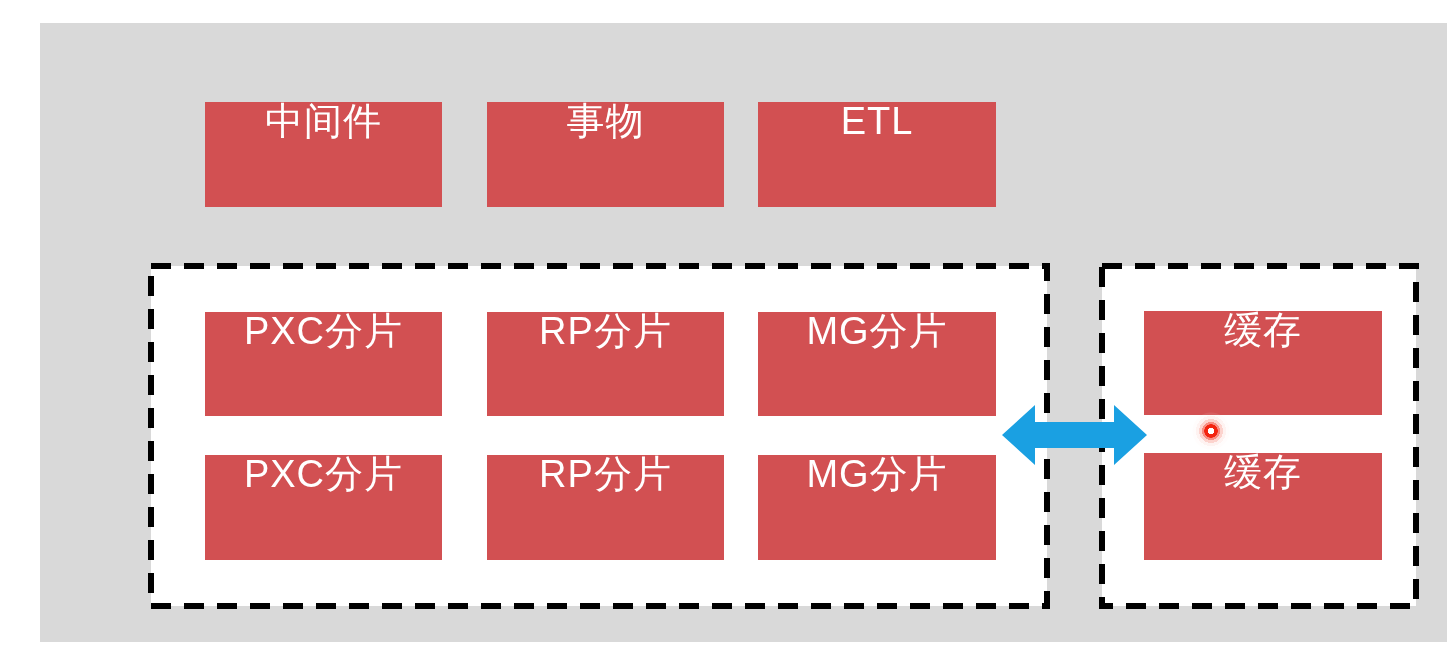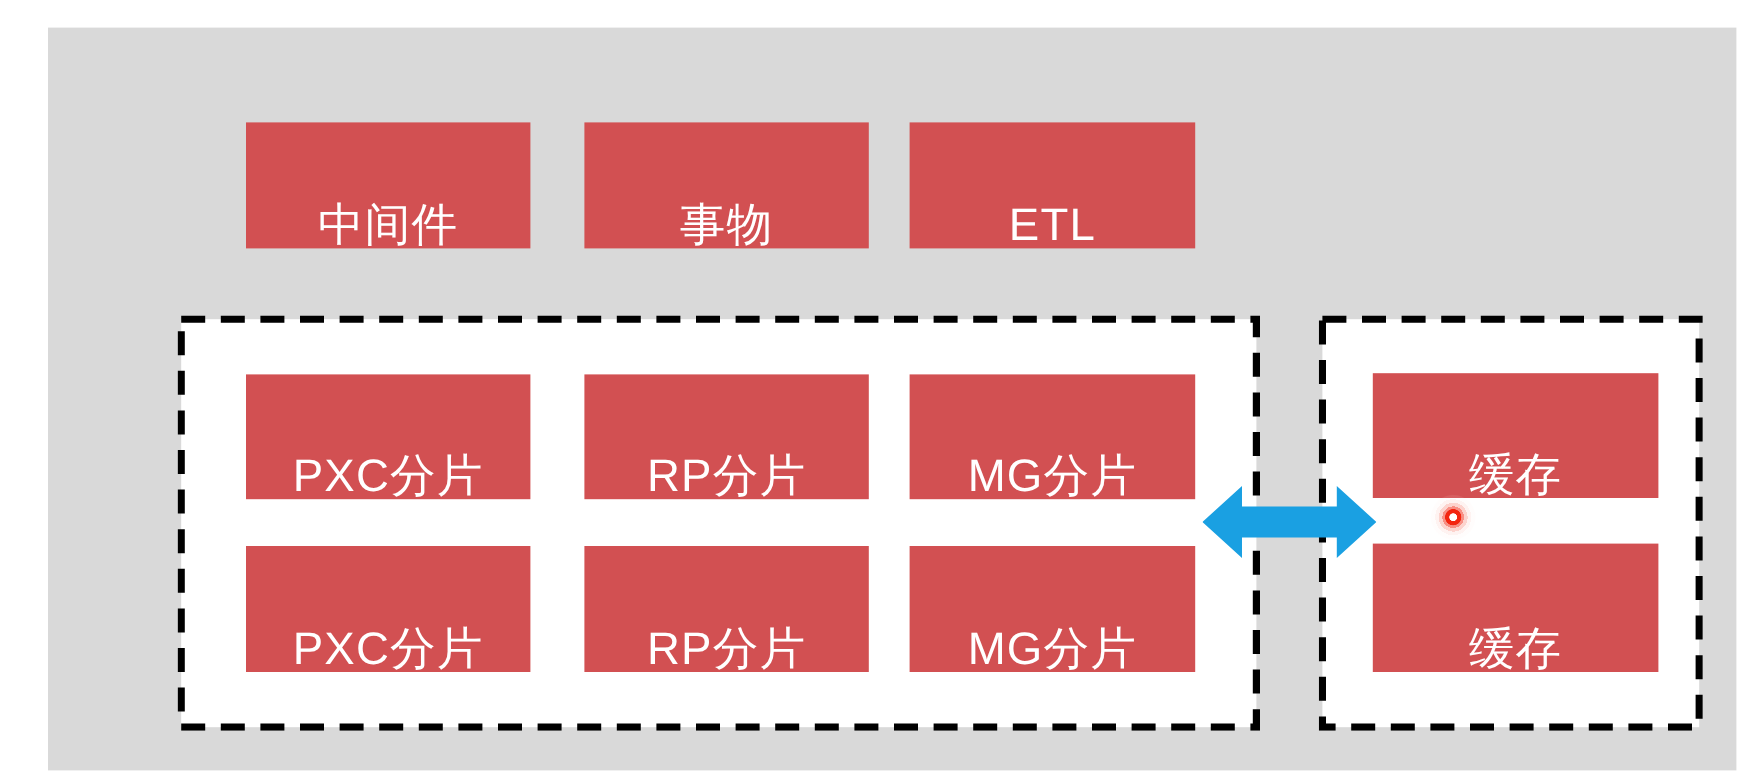--- a/index.html
+++ b/index.html
@@ -16,21 +16,21 @@
   body{font-family:"Liberation Sans","DejaVu Sans",sans-serif;}
   .stage{
     position:relative;width:1450px;height:651px;background:var(--page-bg);
   }
   .panel{
     position:absolute;left:40px;top:23px;width:1407px;height:619px;
     background:var(--panel-bg);
   }
   .node{
     position:absolute;background:var(--node-red);color:var(--node-text);
-    display:flex;align-items:flex-end;justify-content:center;
+    display:flex;align-items:flex-start;justify-content:center;
     font-size:38px;line-height:1;letter-spacing:1px;white-space:nowrap;
   }
   
   .n-top-0{left:165px;top:79px;width:237px;height:105px;}
   .n-top-1{left:447px;top:79px;width:237px;height:105px;}
   .n-top-2{left:718px;top:79px;width:238px;height:105px;}
   
   .group-svg{position:absolute;display:block;}
   .g-left{left:108px;top:240px;width:902px;height:346px;}
   .g-right{left:1059px;top:240px;width:320px;height:346px;}

